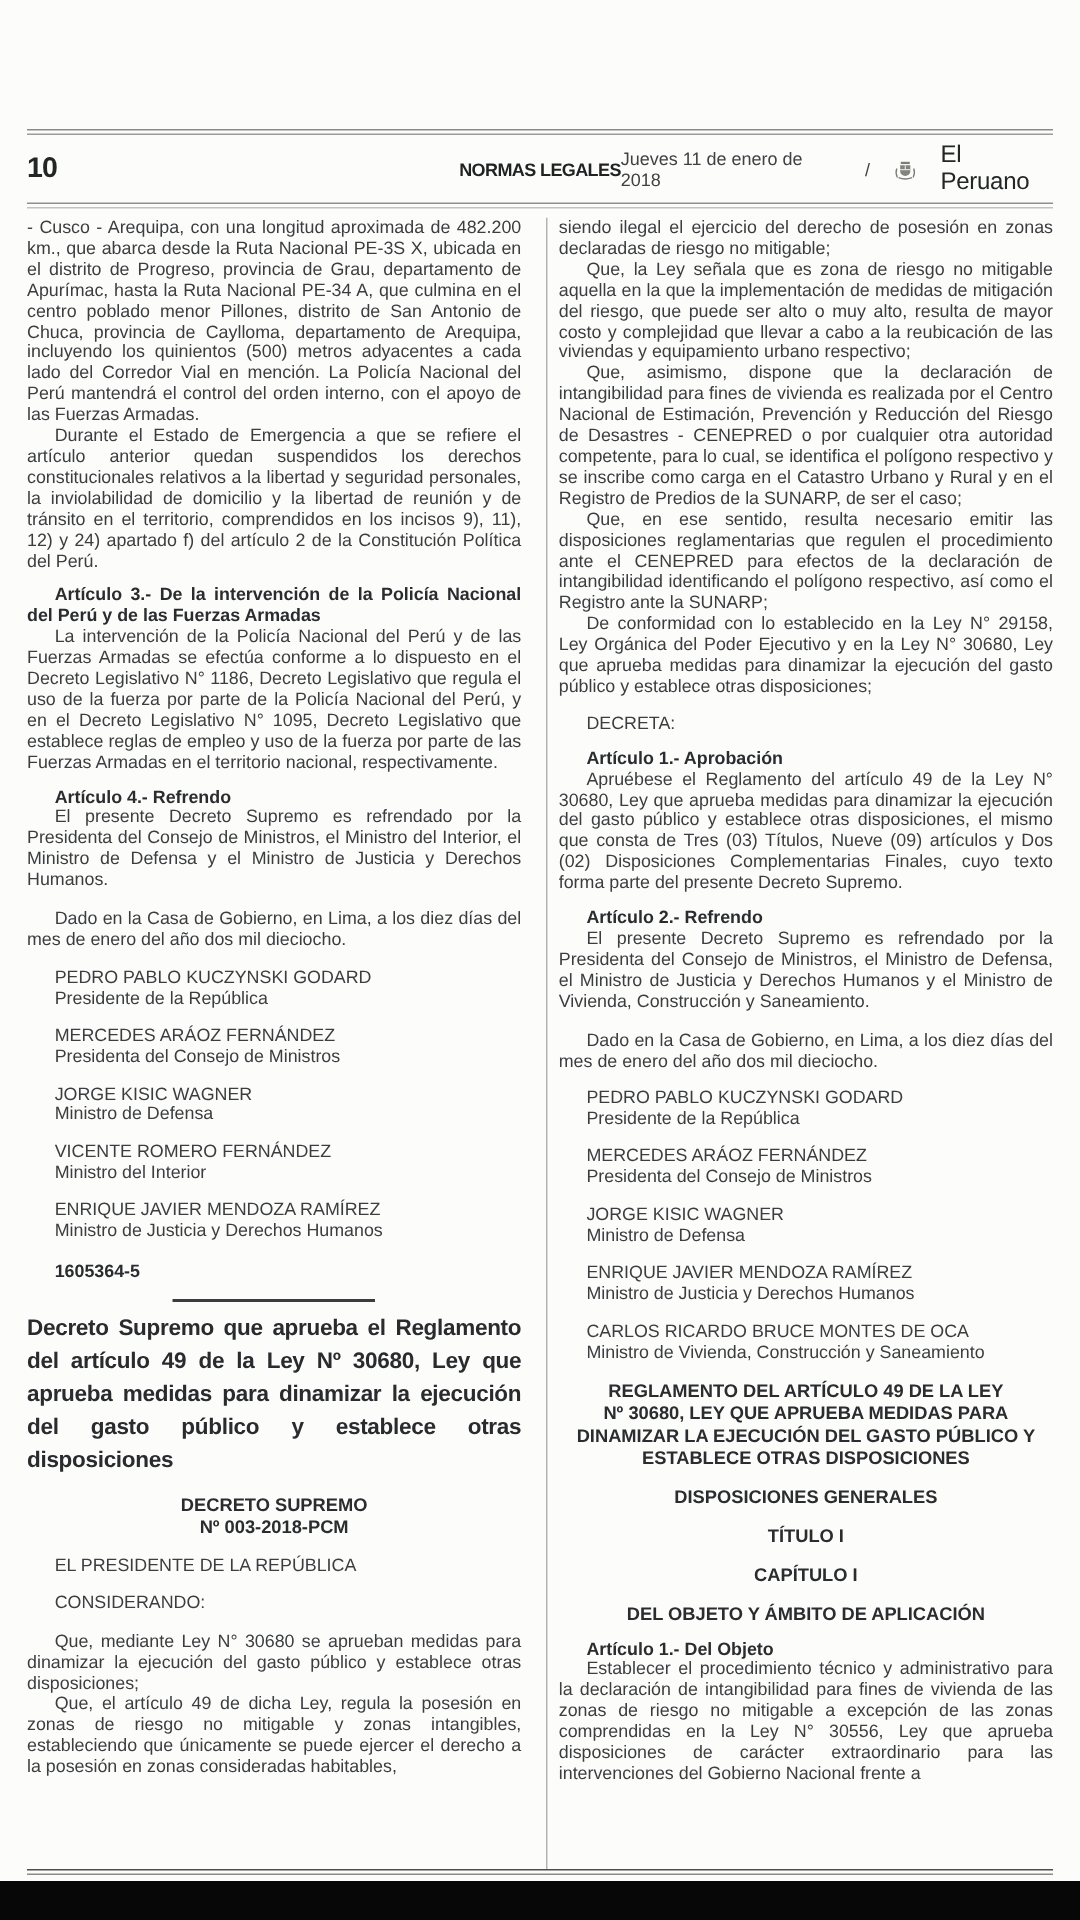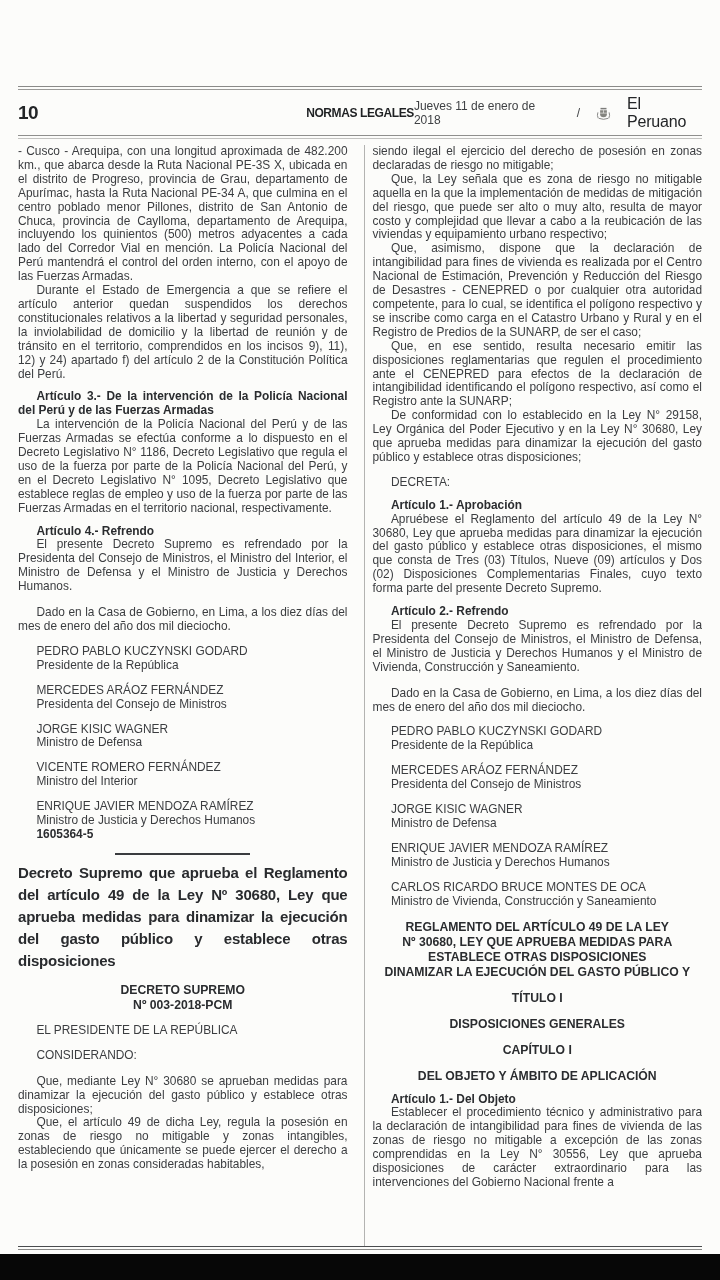--- a/index.html
+++ b/index.html
@@ -69,21 +69,21 @@
   }
   .p,.pg,.pc{text-align:justify;}
   .p,.pg{text-indent:1.55em;}
   .pg{margin-top:12px;}
   .h{
     font-weight:bold;color:#2a2c2f;
     text-align:justify;text-indent:1.55em;
     margin-top:9px;
   }
   .plain{text-indent:1.55em;margin-top:11px;}
-  .code{font-weight:bold;color:#2a2c2f;padding-left:1.55em;}
+  .code{font-weight:bold;color:#2a2c2f;padding-left:1.55em;margin-top:13px;}
   .sig{padding-left:1.55em;margin-top:11px;}
   .sig-name{}
   .sig-role{}
   .rule{
     width:135px;
     border-top:2px solid #3a3c3f;
     margin:11px auto 0;
   }
   .title{
     font-weight:bold;color:#292b2e;
@@ -207,28 +207,28 @@
           <div class="sig-name">ENRIQUE JAVIER MENDOZA RAMÍREZ</div>
           <div class="sig-role">Ministro de Justicia y Derechos Humanos</div>
         </div>
         <div class="sig">
           <div class="sig-name">CARLOS RICARDO BRUCE MONTES DE OCA</div>
           <div class="sig-role">Ministro de Vivienda, Construcción y Saneamiento</div>
         </div>
         <div class="center-bold">
           <div>REGLAMENTO DEL ARTÍCULO 49 DE LA LEY</div>
           <div>Nº 30680, LEY QUE APRUEBA MEDIDAS PARA</div>
+          <div>DINAMIZAR LA EJECUCIÓN DEL GASTO PÚBLICO Y</div>
           <div>ESTABLECE OTRAS DISPOSICIONES</div>
-          <div>DINAMIZAR LA EJECUCIÓN DEL GASTO PÚBLICO Y</div>
+        </div>
+        <div class="center-bold">
+          <div>DISPOSICIONES GENERALES</div>
         </div>
         <div class="center-bold">
           <div>TÍTULO I</div>
-        </div>
-        <div class="center-bold">
-          <div>DISPOSICIONES GENERALES</div>
         </div>
         <div class="center-bold">
           <div>CAPÍTULO I</div>
         </div>
         <div class="center-bold">
           <div>DEL OBJETO Y ÁMBITO DE APLICACIÓN</div>
         </div>
         <div class="h">Artículo 1.- Del Objeto</div>
         <div class="p">Establecer el procedimiento técnico y administrativo para la declaración de intangibilidad para fines de vivienda de las zonas de riesgo no mitigable a excepción de las zonas comprendidas en la Ley N° 30556, Ley que aprueba disposiciones de carácter extraordinario para las intervenciones del Gobierno Nacional frente a</div>
       </div>

